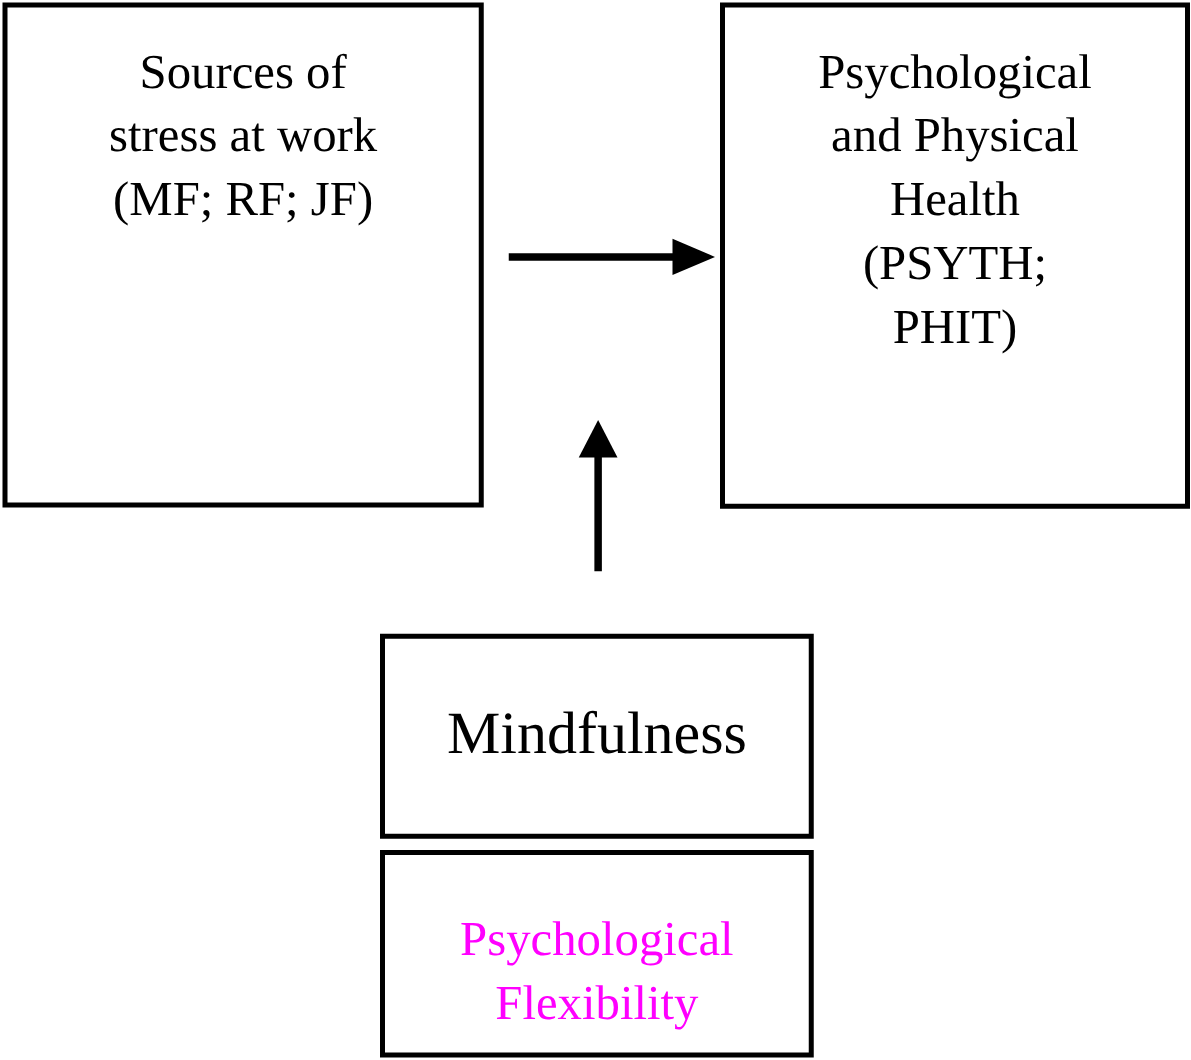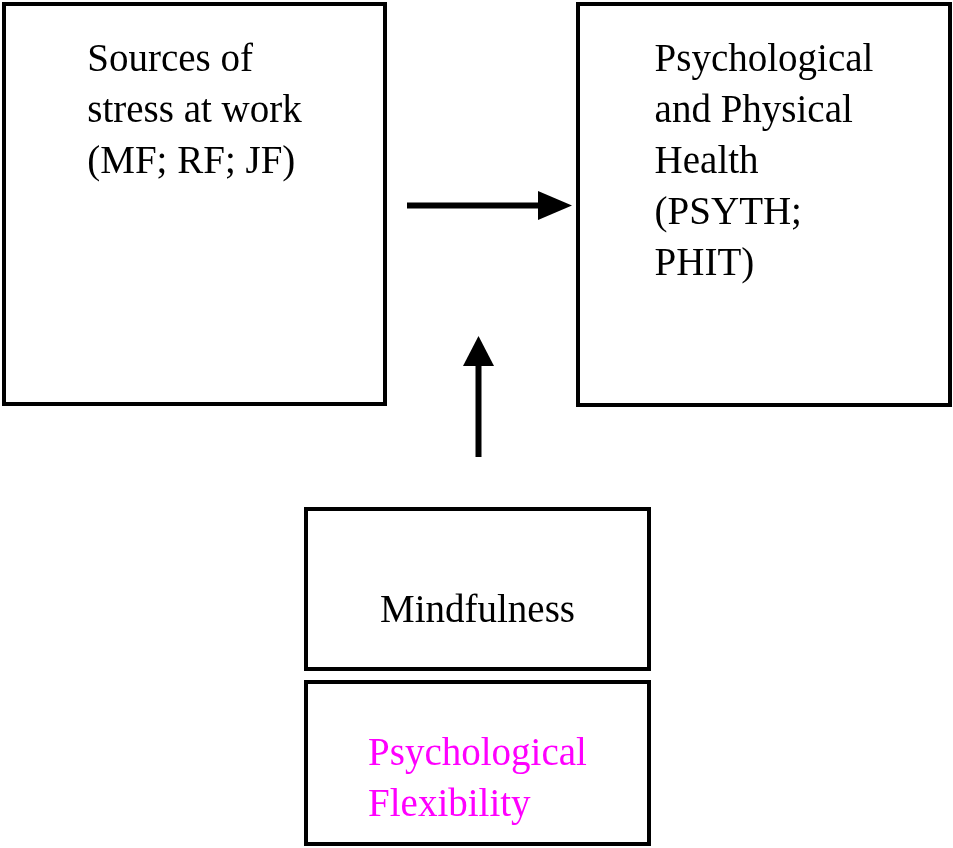--- a/index.html
+++ b/index.html
@@ -19,21 +19,21 @@
   .node-box {
     position: absolute;
     box-sizing: border-box;
     background: #ffffff;
     border: 4px solid #000000;
     display: flex;
     flex-direction: column;
     align-items: center;
   }
   .node-text {
-    text-align: left;
+    text-align: center;
     color: #000000;
     font-family: "Liberation Serif", "DejaVu Serif", serif;
     white-space: pre-line;
   }
 
   
   #box-stress {
     left: 2px;
     top: 2px;
     width: 385px;
@@ -63,23 +63,23 @@
 
   
   #box-mindfulness {
     left: 304px;
     top: 507px;
     width: 347px;
     height: 164px;
     justify-content: flex-start;
   }
   #box-mindfulness .node-text {
-    font-size: 39px;
+    font-size: 48px;
     line-height: 51px;
-    padding-top: 72px;
+    padding-top: 50px;
   }
 
   
   #box-flexibility {
     left: 304px;
     top: 680px;
     width: 347px;
     height: 166px;
     justify-content: flex-start;
   }

